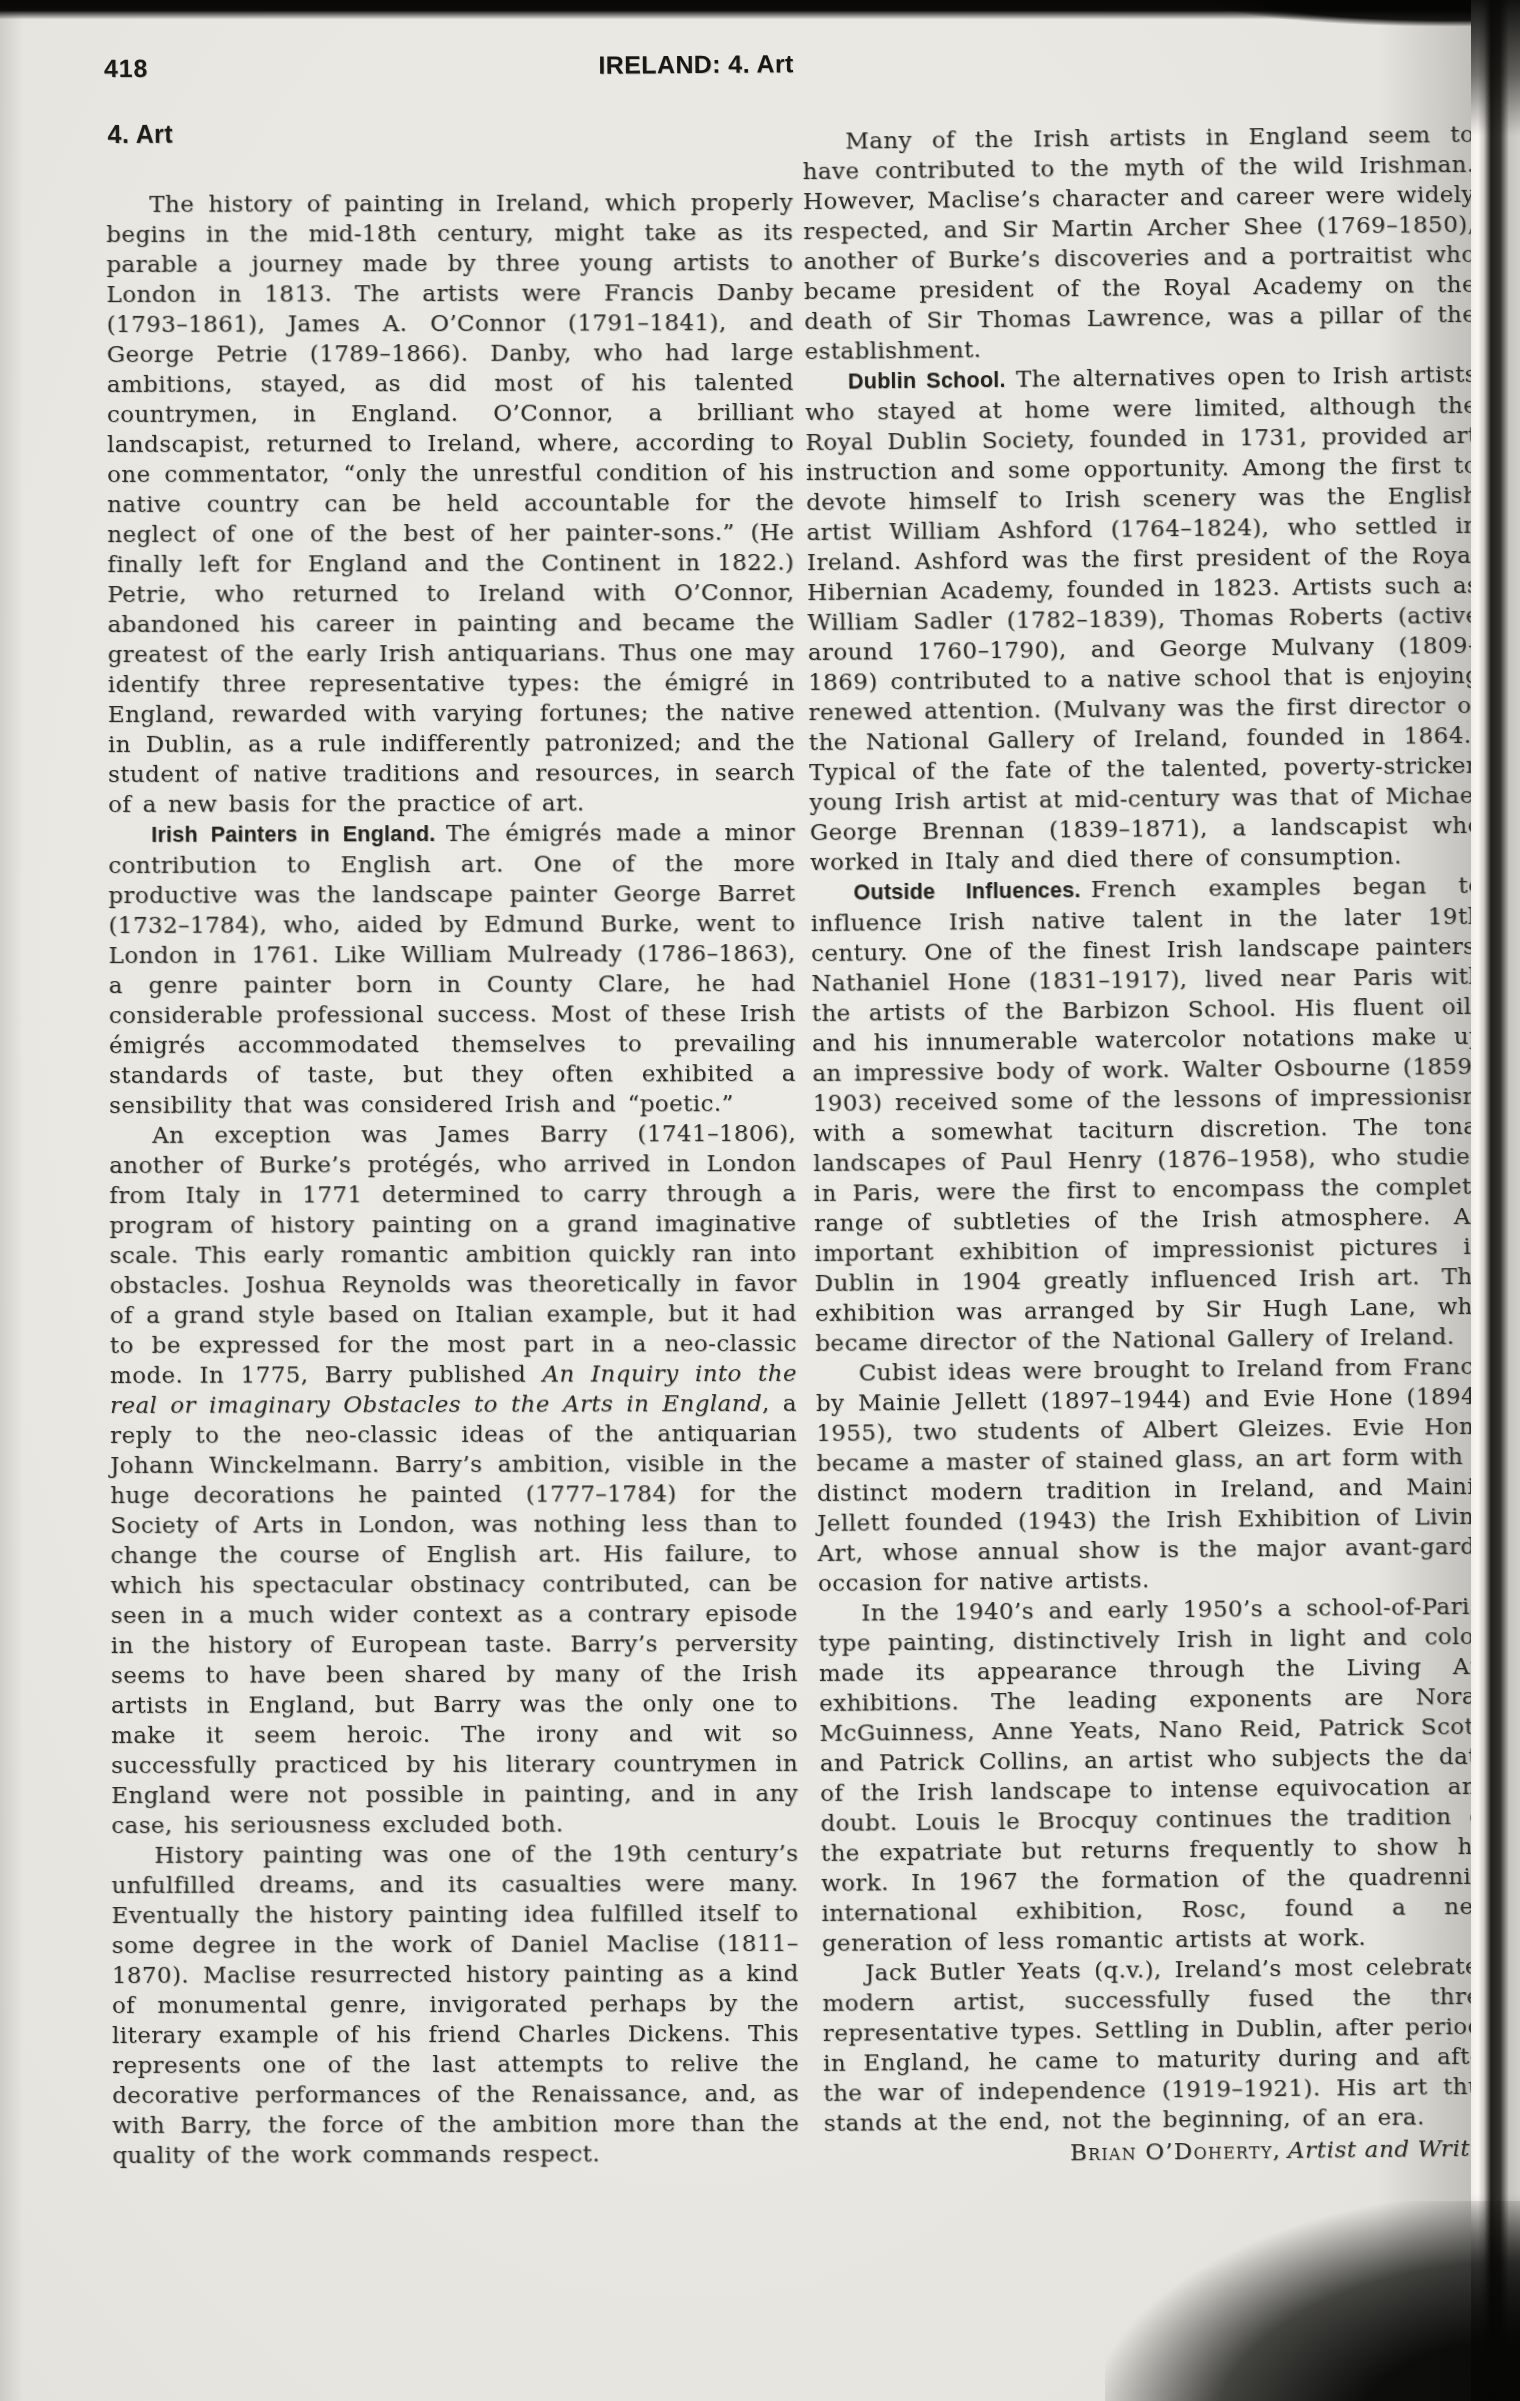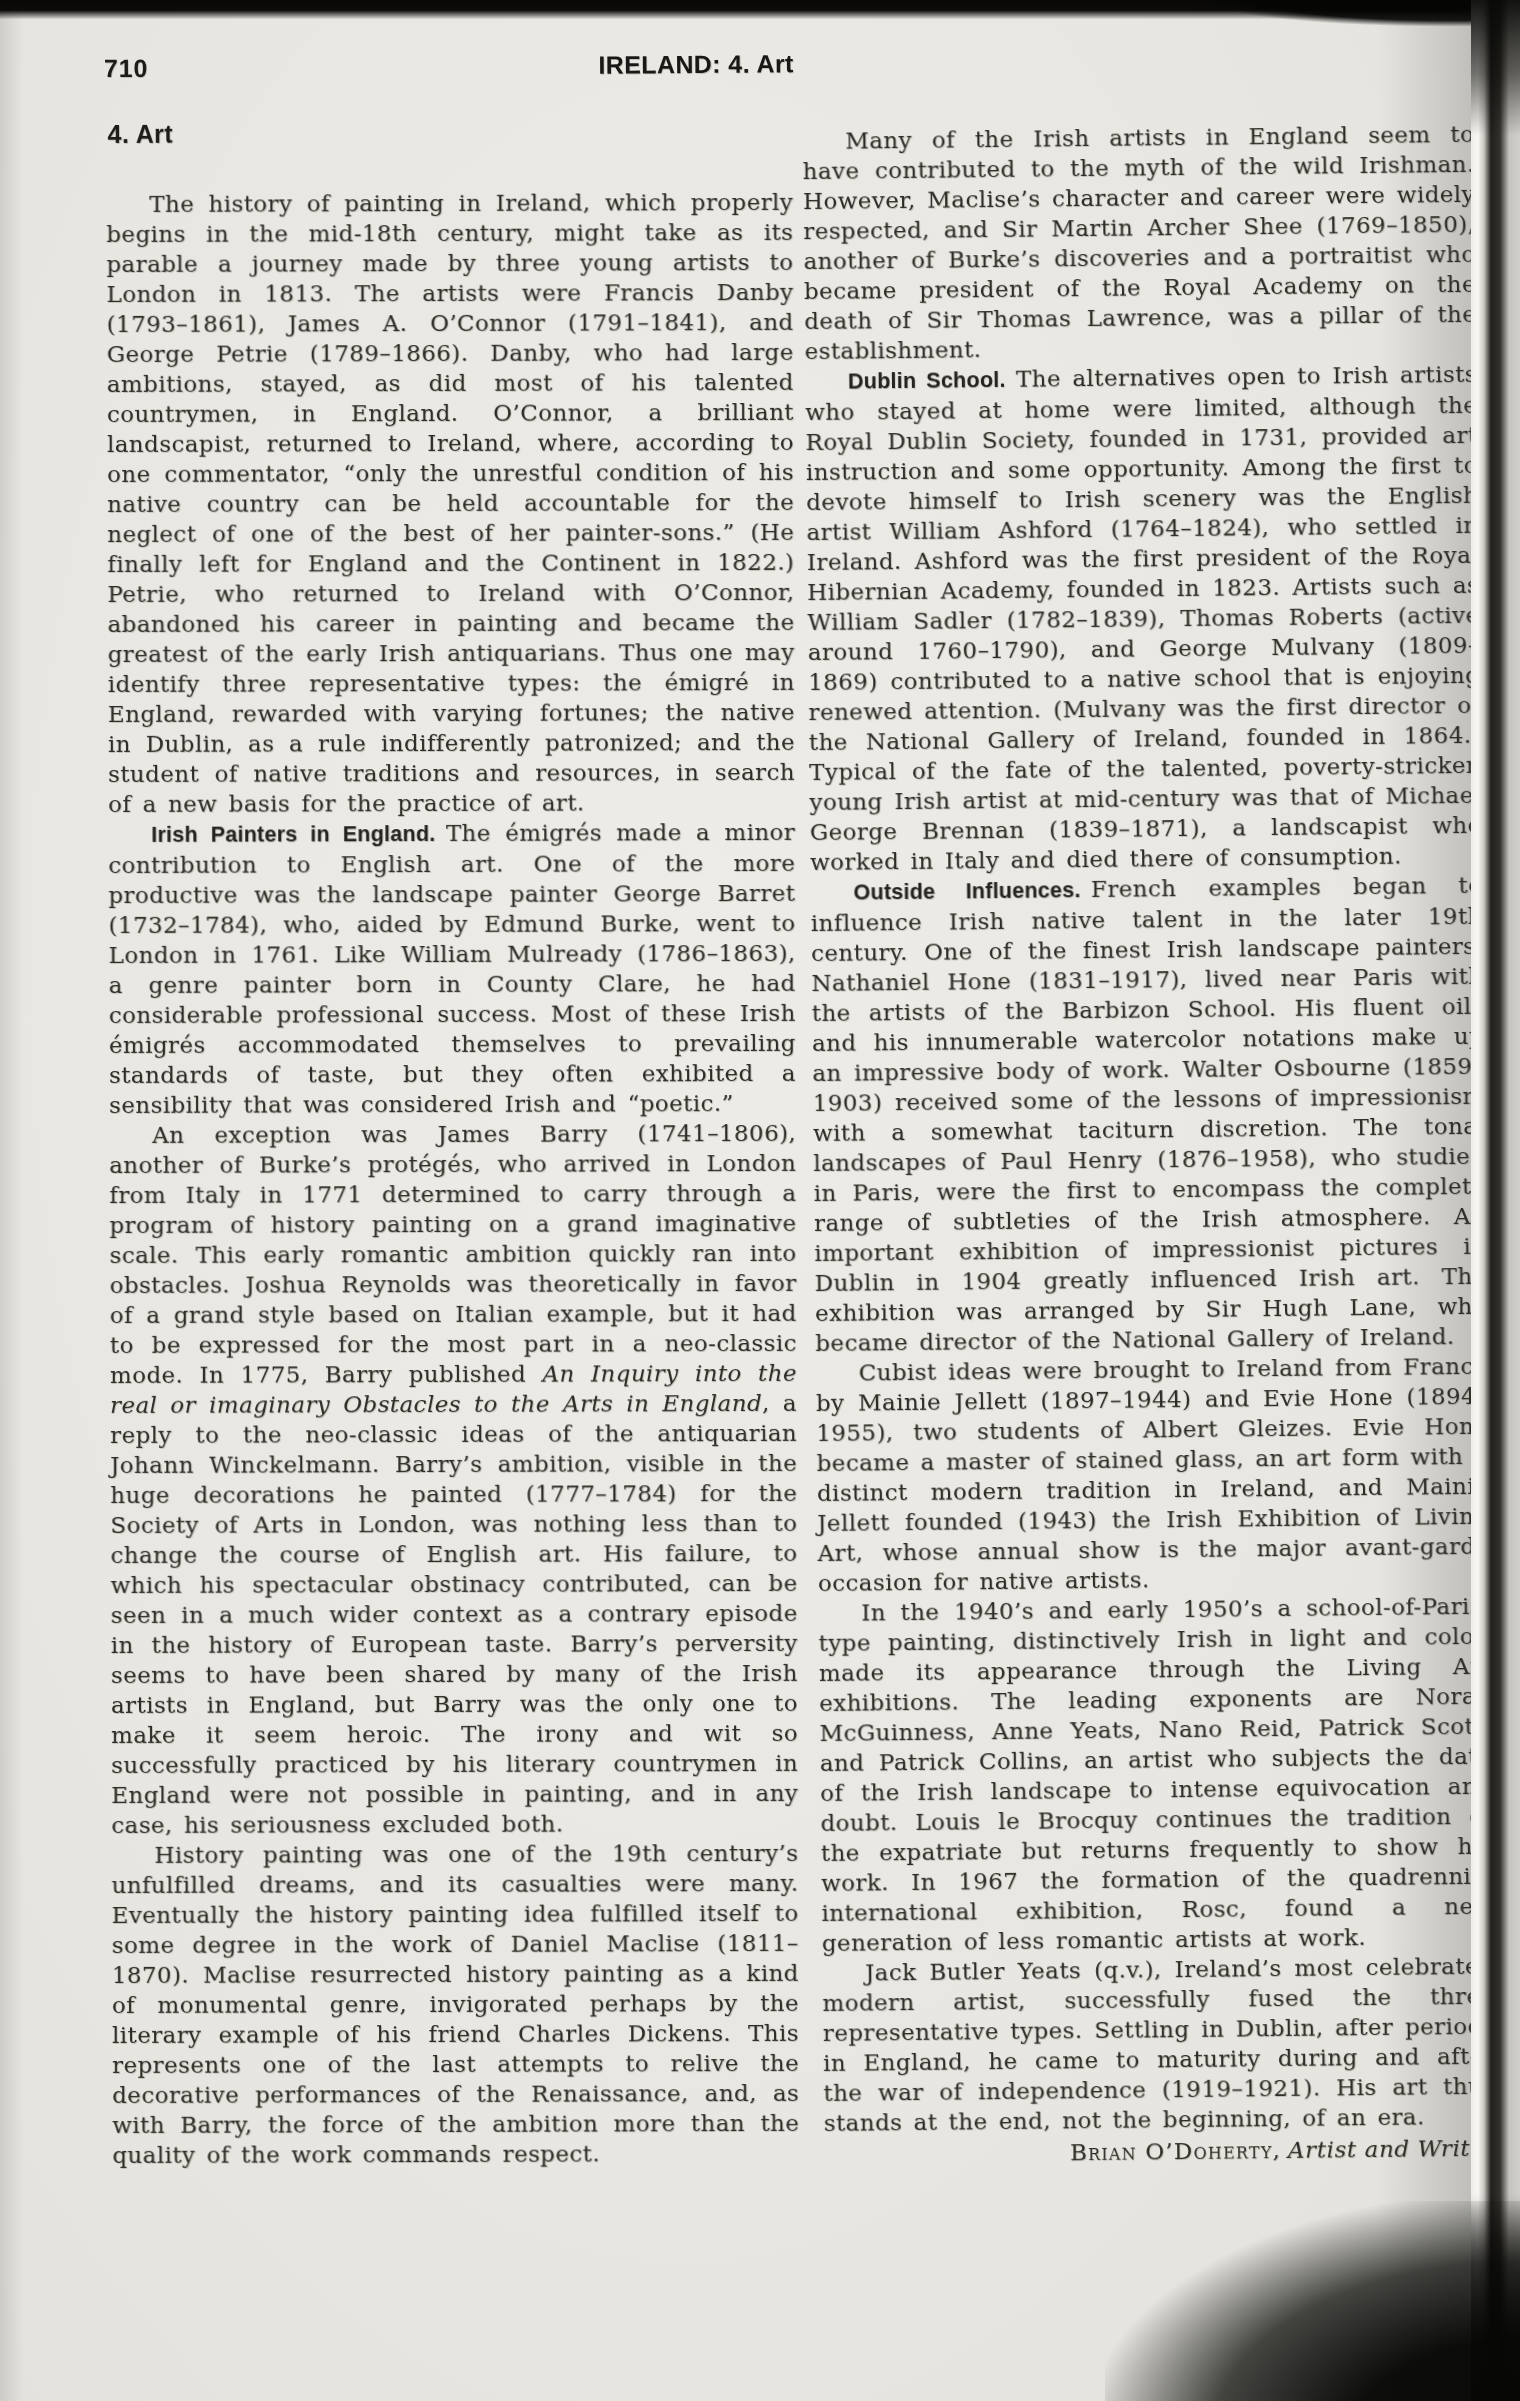--- a/index.html
+++ b/index.html
@@ -55,21 +55,21 @@
     letter-spacing:0.4px; }
   .byline-name { font-variant:small-caps; letter-spacing:1.2px; }
   .byline-role { letter-spacing:0.6px; }
 </style>
 </head>
 <body>
 
 <div class="canvas">
   <div class="page-surface"></div>
 
-  <div class="pagenum print">710</div>
+  <div class="pagenum print">418</div>
   <div class="running-header print">IRELAND: 4. Art</div>
 
   <div class="col col-left print">
     <h2 class="section-heading">4. Art</h2>
 
     <p class="para"><span>The history of painting in Ireland, which properly begins in the mid-18th century, might take as its parable a journey made by three young artists to London in 1813. The artists were Francis Danby (1793–1861), James A. O’Connor (1791–1841), and George Petrie (1789–1866). Danby, who had large ambitions, stayed, as did most of his talented countrymen, in England. O’Connor, a brilliant landscapist, returned to Ireland, where, according to one commentator, “only the unrestful condition of his native country can be held accountable for the neglect of one of the best of her painter-sons.” (He finally left for England and the Continent in 1822.) Petrie, who returned to Ireland with O’Connor, abandoned his career in painting and became the greatest of the early Irish antiquarians. Thus one may identify three representative types: the émigré in England, rewarded with varying fortunes; the native in Dublin, as a rule indifferently patronized; and the student of native traditions and resources, in search of a new basis for the practice of art.</span></p>
 
     <p class="para"><b class="lead">Irish Painters in England.</b><span>The émigrés made a minor contribution to English art. One of the more productive was the landscape painter George Barret (1732–1784), who, aided by Edmund Burke, went to London in 1761. Like William Mulready (1786–1863), a genre painter born in County Clare, he had considerable professional success. Most of these Irish émigrés accommodated themselves to prevailing standards of taste, but they often exhibited a sensibility that was considered Irish and “poetic.”</span></p>
 
     <p class="para"><span>An exception was James Barry (1741–1806), another of Burke’s protégés, who arrived in London from Italy in 1771 determined to carry through a program of history painting on a grand imaginative scale. This early romantic ambition quickly ran into obstacles. Joshua Reynolds was theoretically in favor of a grand style based on Italian example, but it had to be expressed for the most part in a neo-classic mode. In 1775, Barry published </span><i>An Inquiry into the real or imaginary Obstacles to the Arts in England</i><span>, a reply to the neo-classic ideas of the antiquarian Johann Winckelmann. Barry’s ambition, visible in the huge decorations he painted (1777–1784) for the Society of Arts in London, was nothing less than to change the course of English art. His failure, to which his spectacular obstinacy contributed, can be seen in a much wider context as a contrary episode in the history of European taste. Barry’s perversity seems to have been shared by many of the Irish artists in England, but Barry was the only one to make it seem heroic. The irony and wit so successfully practiced by his literary countrymen in England were not possible in painting, and in any case, his seriousness excluded both.</span></p>

